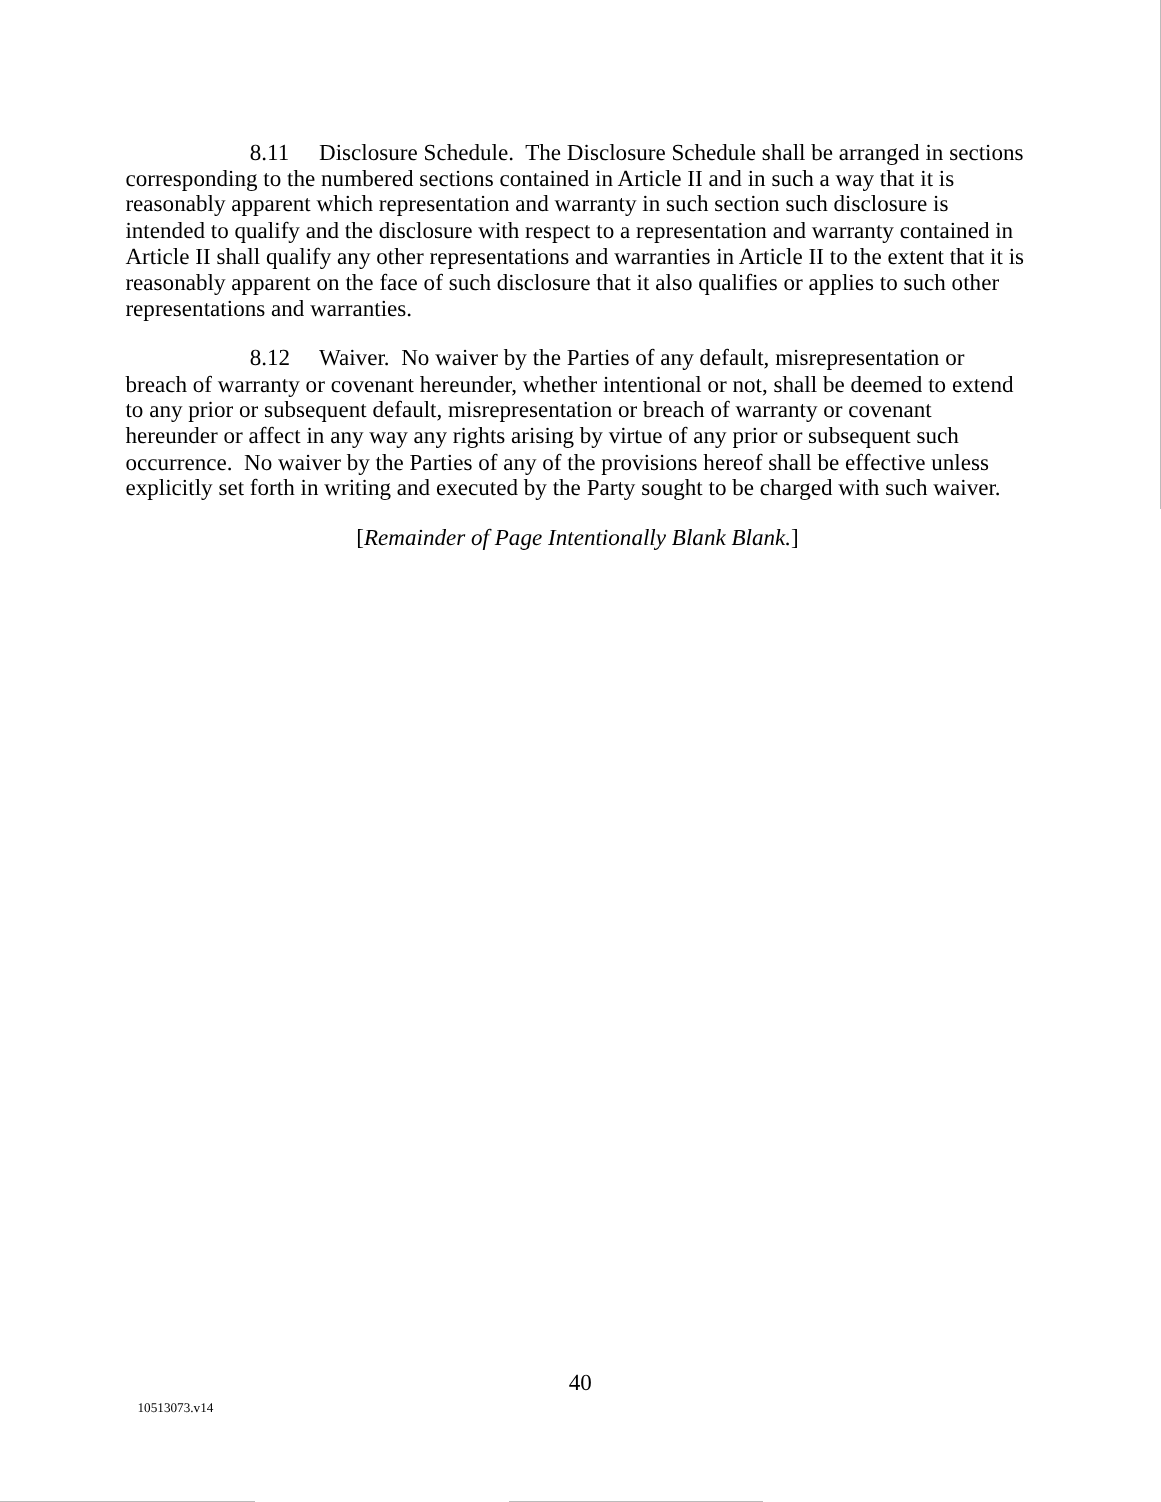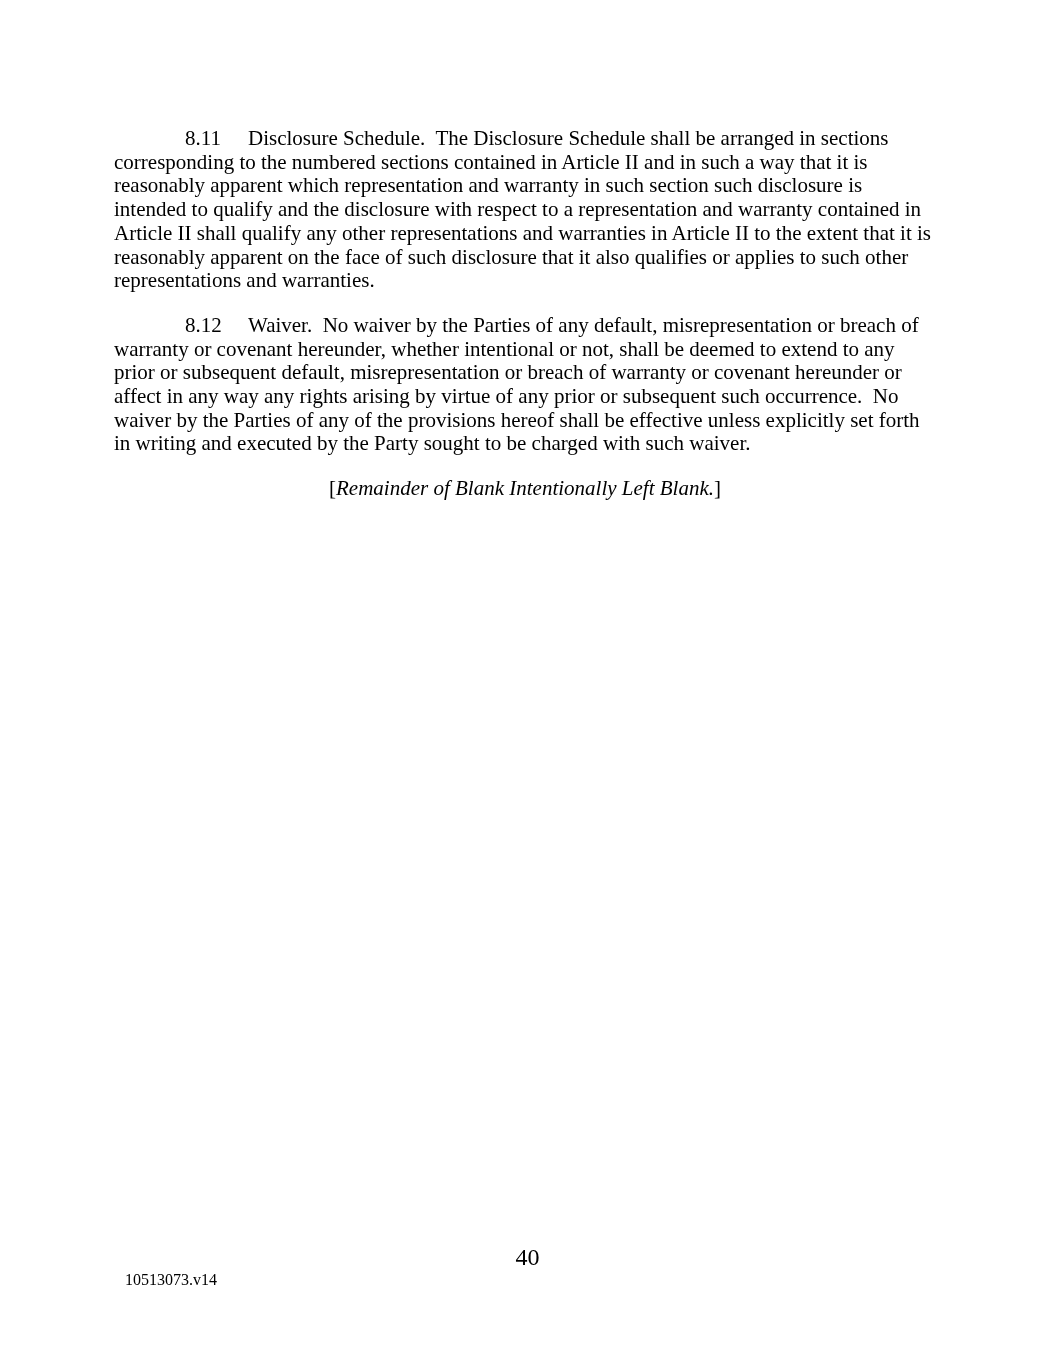--- a/index.html
+++ b/index.html
@@ -25,56 +25,57 @@
     line-height: 23.7px;
     text-align: left;
     text-indent: 71px;
     margin: 0 0 21px 0;
     white-space: pre-wrap;
   }
   .secnum {
     display: inline-block;
     width: 63px;
     text-indent: 0;
+    margin-left: 42px;
   }
   .u { }
   .notice {
     font-size: 21px;
     line-height: 23.7px;
     text-align: center;
     margin-top: 21px;
     white-space: pre-wrap;
   }
   .notice .it { font-style: italic; }
   .page-number {
     position: absolute;
     left: 0;
     top: 1246px;
     width: 100%;
     text-align: center;
-    font-size: 24px;
+    font-size: 21px;
     line-height: 23.7px;
   }
   .doc-id {
     position: absolute;
     left: 125px;
     top: 1271px;
-    font-size: 16px;
+    font-size: 12px;
     line-height: 18px;
   }
 </style>
 </head>
 <body>
 
 <div class="page">
   <div class="content">
 
     <p class="para"><span class="secnum">8.11</span><span class="u">Disclosure Schedule</span><span>.  The Disclosure Schedule shall be arranged in sections corresponding to the numbered sections contained in </span><span class="u">Article II</span><span> and in such a way that it is reasonably apparent which representation and warranty in such section such disclosure is intended to qualify and the disclosure with respect to a representation and warranty contained in </span><span class="u">Article II</span><span> shall qualify any other representations and warranties in </span><span class="u">Article II</span><span> to the extent that it is reasonably apparent on the face of such disclosure that it also qualifies or applies to such other representations and warranties.</span></p>
 
     <p class="para"><span class="secnum">8.12</span><span class="u">Waiver</span><span>.  No waiver by the Parties of any default, misrepresentation or breach of warranty or covenant hereunder, whether intentional or not, shall be deemed to extend to any prior or subsequent default, misrepresentation or breach of warranty or covenant hereunder or affect in any way any rights arising by virtue of any prior or subsequent such occurrence.  No waiver by the Parties of any of the provisions hereof shall be effective unless explicitly set forth in writing and executed by the Party sought to be charged with such waiver.</span></p>
 
-    <div class="notice"><span>[</span><span class="it">Remainder of Blank Intentionally Left Blank.</span><span>]</span></div>
+    <div class="notice"><span>[</span><span class="it">Remainder of Page Intentionally Blank Blank.</span><span>]</span></div>
 
   </div>
 
   <div class="page-number">40</div>
   <div class="doc-id">10513073.v14</div>
 </div>
 
 </body></html>

